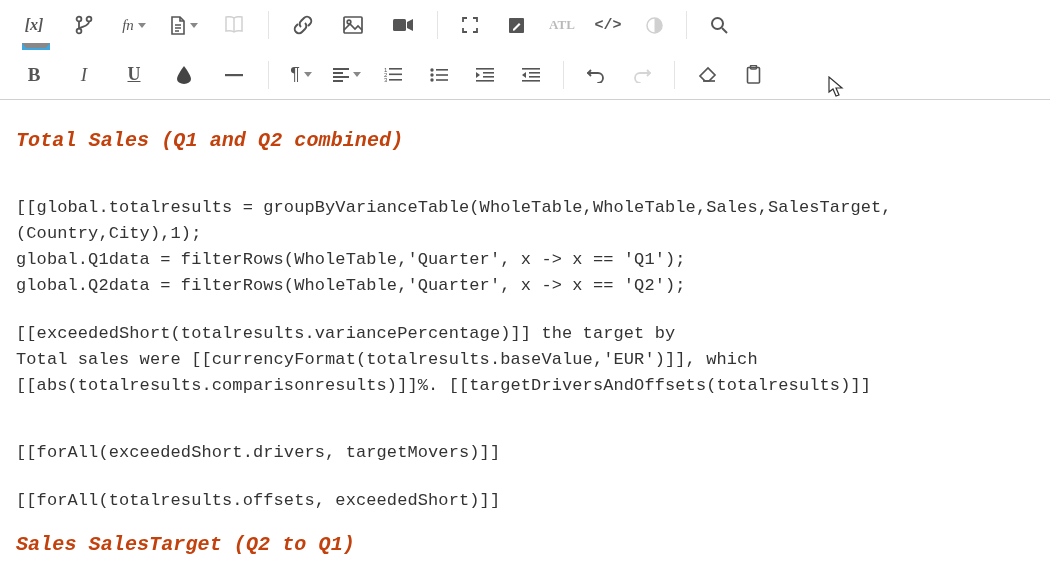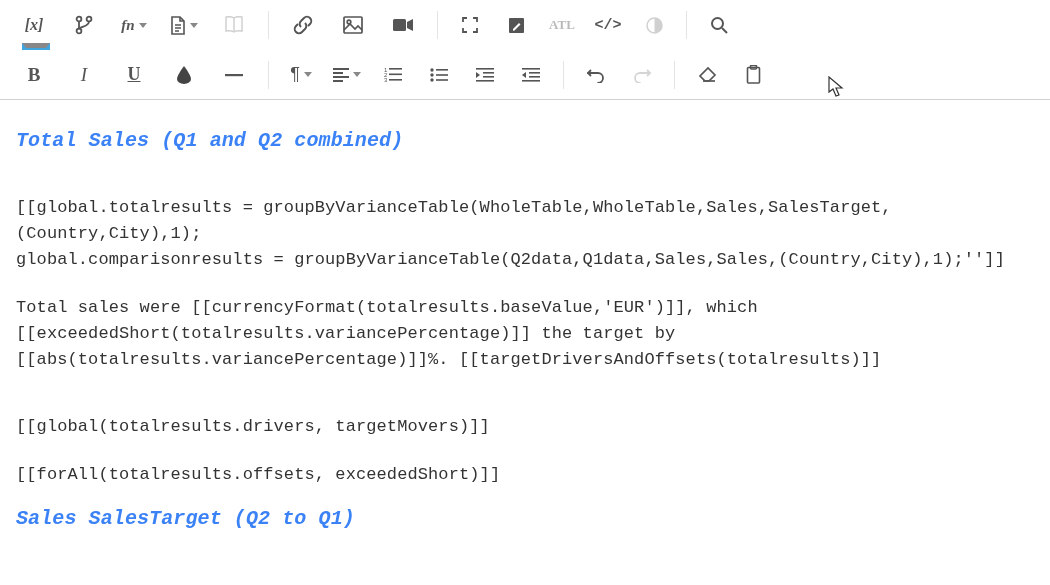--- a/index.html
+++ b/index.html
@@ -20,41 +20,41 @@
   .tdiv { width: 1px; height: 28px; background: #e4e4e4; margin: 0 4px; }
   .narrow { width: 40px; }
 
   .caret-down::after {
     content: ""; display: inline-block; margin-left: 4px;
     border-left: 4px solid transparent; border-right: 4px solid transparent; border-top: 5px solid #888;
   }
   .glyph { font-weight: bold; font-size: 16px; font-family: Georgia, 'Times New Roman', serif; }
   .glyph.italic { font-style: italic; font-family: Georgia, serif; }
   .glyph.underline { text-decoration: underline; }
-  .glyph.fn { font-style: italic; font-size: 15px; font-weight: bold; }
+  .glyph.fn { font-style: italic; font-size: 15px; font-weight: normal; }
   .glyph.small { font-size: 13px; font-weight: bold; text-align: center; }
   .glyph.mono { font-family: "Courier New", monospace; font-weight: bold; font-size: 15px; }
 
   svg { display: block; }
 
   .editor {
     padding: 18px 16px 20px 16px;
     font-family: "Menlo", "Consolas", "Courier New", monospace;
     font-size: 17px;
     line-height: 26px;
     color: #333;
     letter-spacing: 0.1px;
   }
   .editor h3 {
     font-family: "Menlo", "Consolas", "Courier New", monospace;
     font-style: italic;
     font-weight: bold;
     font-size: 20px;
     margin: 10px 0 14px 0;
-    color: #3b82f6;
+    color: #c2410c;
   }
   .editor .block { margin-bottom: 12px; margin-top: 41px; }
   .editor .para { margin-top: 22px; margin-bottom: 18px; }
   .cursor-arrow {
     position: absolute; left: 828px; top: 76px; pointer-events: none;
   }
 </style>
 </head>
 <body>
 
@@ -264,31 +264,32 @@
       </div>
     </div>
   </div>
 </div>
 
 <div class="editor">
   <h3>Total Sales (Q1 and Q2 combined)</h3>
 
   <div class="block">
     <div>[[global.totalresults = groupByVarianceTable(WholeTable,WholeTable,Sales,SalesTarget,(Country,City),1);</div>
-    <div>global.comparisonresults = groupByVarianceTable(Q2data,Q1data,Sales,Sales,(Country,City),1);'']]</div>
+    <div>global.Q1data = filterRows(WholeTable,'Quarter', x -&gt; x == 'Q1');</div>
+    <div>global.Q2data = filterRows(WholeTable,'Quarter', x -&gt; x == 'Q2');</div>
   </div>
 
   <div class="block para">
+    <div>[[exceededShort(totalresults.variancePercentage)]] the target by</div>
     <div>Total sales were [[currencyFormat(totalresults.baseValue,'EUR')]], which</div>
-    <div>[[exceededShort(totalresults.variancePercentage)]] the target by</div>
-    <div>[[abs(totalresults.variancePercentage)]]%. [[targetDriversAndOffsets(totalresults)]]</div>
+    <div>[[abs(totalresults.comparisonresults)]]%. [[targetDriversAndOffsets(totalresults)]]</div>
   </div>
 
   <div class="block">
-    <div>[[global(totalresults.drivers, targetMovers)]]</div>
+    <div>[[forAll(exceededShort.drivers, targetMovers)]]</div>
   </div>
 
   <div class="block" style="margin-top:22px">
     <div>[[forAll(totalresults.offsets, exceededShort)]]</div>
   </div>
 
   <h3 style="margin-top:18px">Sales SalesTarget (Q2 to Q1)</h3>
 </div>
 
 <svg class="cursor-arrow" width="18" height="22" viewBox="0 0 18 22">

